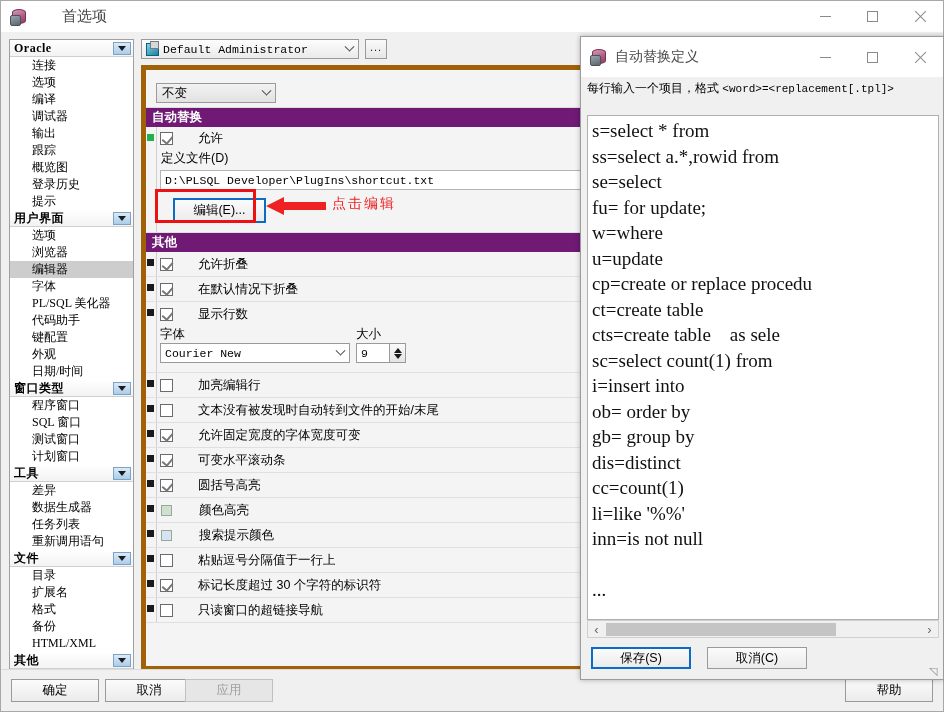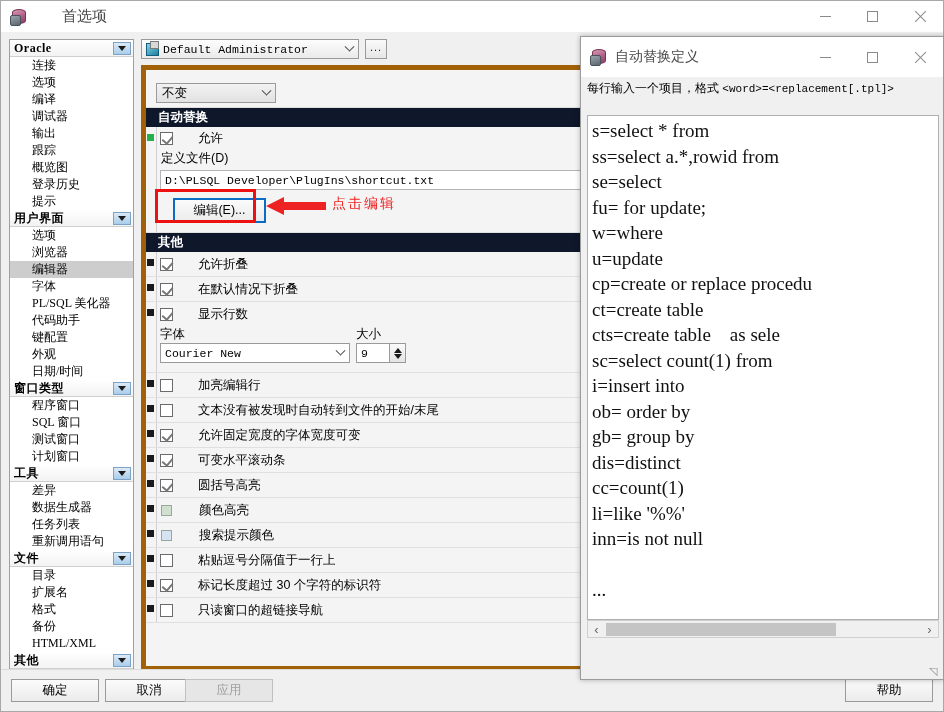--- a/index.html
+++ b/index.html
@@ -163,23 +163,23 @@
   .small-combo {
     position: absolute; left: 10px; top: 13px;
     width: 120px; height: 20px;
     background: linear-gradient(#f2f2f2,#e2e2e2);
     border: 1px solid #9a9a9a;
     display: flex; align-items: center;
   }
   .small-combo .sval { font-size: 12.5px; color:#000; padding-left: 5px; flex: 1; }
 
   .section-header {
-    height: 19px; background: #0f172a;
+    height: 19px; background: #701a75;
     color: #ffffff; font-weight: bold; font-size: 12.5px;
-    display: flex; align-items: center; padding-left: 12px;
+    display: flex; align-items: center; padding-left: 6px;
     font-family: "Liberation Sans", sans-serif;
   }
   .opt-row {
     position: relative;
     border-bottom: 1px solid #e0e0e0;
     background: #f4f4f4;
     padding-left: 14px;
   }
   .marker {
     position: absolute; left: 1px; top: 7px; width: 7px; height: 7px;
@@ -629,14 +629,18 @@
 ...</div>
   </div>
 
   <div id="dlg-hscroll">
     <span class="hs-arrow">‹</span>
     <span class="hs-thumb" style="width:230px; margin-left:1px;"></span>
     <span style="flex:1"></span>
     <span class="hs-arrow">›</span>
   </div>
 
+  <div id="dlg-buttons">
+    <div class="btn focused" style="left:10px;">保存(S)</div>
+    <div class="btn" style="left:126px;">取消(C)</div>
+  </div>
   <div id="dlg-resize">◹</div>
 </div>
 
 </body></html>

